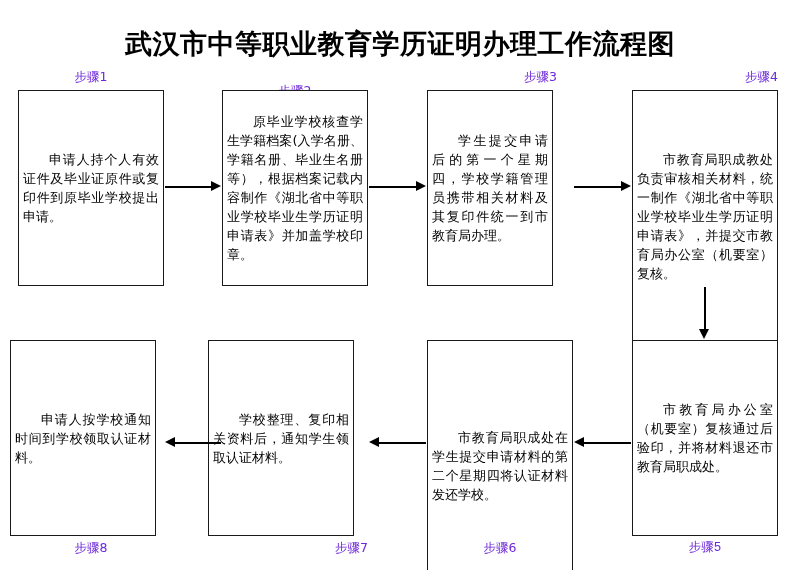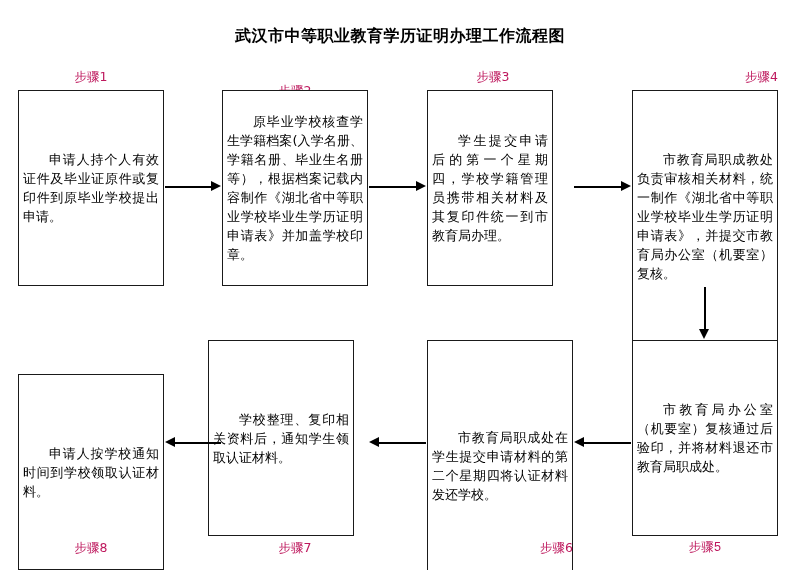--- a/index.html
+++ b/index.html
@@ -23,34 +23,34 @@
     height: 570px;
   }
 
   .title {
     position: absolute;
     left: 0;
     top: 26px;
     width: 800px;
     text-align: center;
     font-family: "DejaVu Sans", "Liberation Sans", sans-serif;
-    font-size: 16px;
+    font-size: 27px;
     font-weight: bold;
     letter-spacing: 0.5px;
     color: #000;
     white-space: nowrap;
   }
 
   
   .step-label {
     position: absolute;
     font-size: 12.5px;
     font-weight: normal;
     text-align: center;
-    color: #be185d;
+    color: #6d28d9;
     white-space: nowrap;
     line-height: 14px;
   }
 
   
   .box {
     position: absolute;
     border: 1px solid #1a1a1a;
     background: #ffffff;
     box-sizing: border-box;
@@ -124,21 +124,21 @@
 </style>
 </head>
 <body>
 
 <div id="page">
 
   <div class="title">武汉市中等职业教育学历证明办理工作流程图</div>
 
   <div class="step-label" style="left:18px; top:70px; width:146px;">步骤1</div>
   <div class="step-label" style="left:222px; top:84px; width:146px;">步骤2</div>
-  <div class="step-label" style="left:420px; top:70px; width:146px;">步骤3</div>
+  <div class="step-label" style="left:411px; top:70px; width:146px;text-align:right;">步骤3</div>
   <div class="step-label" style="left:632px; top:70px; width:146px;text-align:right;">步骤4</div>
 
   <div class="box" style="left:18px; top:90px; width:146px; height:196px;">
     <div class="box-text">申请人持个人有效证件及毕业证原件或复印件到原毕业学校提出申请。</div>
   </div>
 
   <div class="box" style="left:222px; top:90px; width:146px; height:196px;">
     <div class="box-text">原毕业学校核查学生学籍档案(入学名册、学籍名册、毕业生名册等），根据档案记载内容制作《湖北省中等职业学校毕业生学历证明申请表》并加盖学校印章。</div>
   </div>
 
@@ -163,21 +163,21 @@
   <div class="arrow-h right" style="left:574px; top:181px; width:57px;">
     <span class="shaft"></span>
     <span class="head"></span>
   </div>
 
   <div class="arrow-v" style="left:699px; top:287px; height:52px;">
     <span class="shaft"></span>
     <span class="head"></span>
   </div>
 
-  <div class="box" style="left:18px; top:340px; width:146px; height:196px;margin-top:34px;">
+  <div class="box" style="left:10px; top:340px; width:146px; height:196px;">
     <div class="box-text">申请人按学校通知时间到学校领取认证材料。</div>
   </div>
 
   <div class="box" style="left:208px; top:340px; width:146px; height:196px;">
     <div class="box-text">学校整理、复印相关资料后，通知学生领取认证材料。</div>
   </div>
 
   <div class="box" style="left:427px; top:340px; width:146px; height:252px;">
     <div class="box-text">市教育局职成处在学生提交申请材料的第二个星期四将认证材料发还学校。</div>
   </div>
@@ -195,17 +195,17 @@
     <span class="shaft"></span>
     <span class="head"></span>
   </div>
 
   <div class="arrow-h left" style="left:165px; top:437px; width:56px;">
     <span class="shaft"></span>
     <span class="head"></span>
   </div>
 
   <div class="step-label" style="left:18px; top:541px; width:146px;">步骤8</div>
-  <div class="step-label" style="left:222px; top:541px; width:146px;">步骤7</div>
-  <div class="step-label" style="left:427px; top:541px; width:146px;text-align:right;">步骤6</div>
+  <div class="step-label" style="left:222px; top:541px; width:146px;text-align:right;">步骤7</div>
+  <div class="step-label" style="left:427px; top:541px; width:146px;">步骤6</div>
   <div class="step-label" style="left:632px; top:541px; width:146px;font-family:Liberation Mono, monospace;">步骤5</div>
 
 </div>
 
 </body></html>

